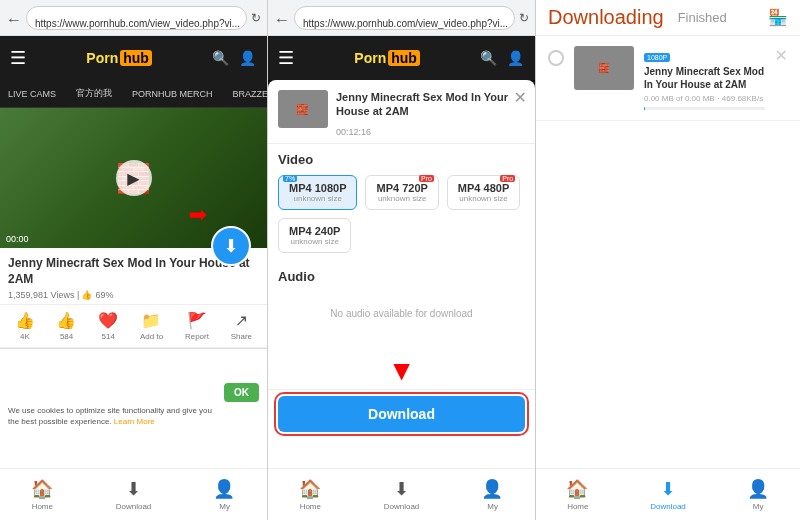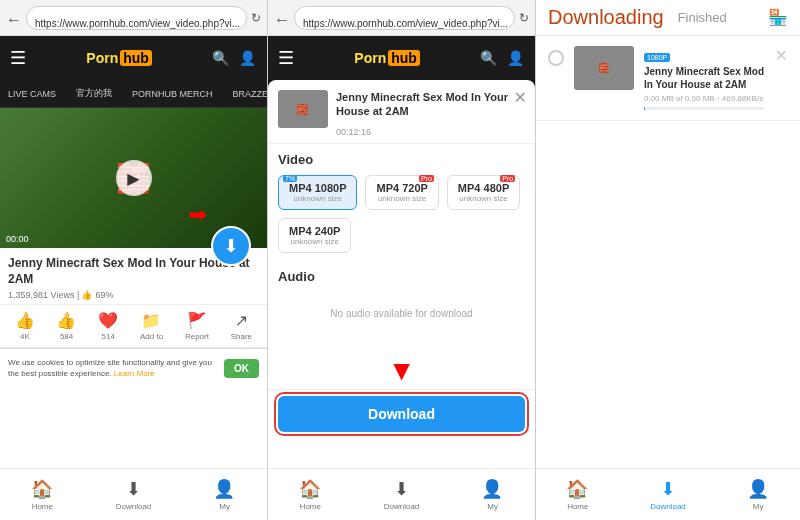--- a/index.html
+++ b/index.html
@@ -36,21 +36,21 @@
     .video-stats { font-size: 9px; color: #777; margin-top: 3px; }
 
     
     .action-bar { display: flex; align-items: center; justify-content: space-around; padding: 6px 4px; border-bottom: 1px solid #eee; }
     .action-item { display: flex; flex-direction: column; align-items: center; gap: 2px; cursor: pointer; }
     .action-item .icon { font-size: 16px; color: #555; }
     .action-item .label { font-size: 8px; color: #777; }
 
     
     .cookie-banner { background: #fff; border-top: 1px solid #ddd; padding: 8px; display: flex; align-items: center; justify-content: space-between; gap: 6px; }
-    .cookie-text { font-size: 8px; color: #555; flex: 1; line-height: 1.4; }
+    .cookie-text { font-size: 8px; color: #555; flex: 1; line-height: 1.4; margin-top: 48px; }
     .cookie-text a { color: #f90; text-decoration: none; }
     .ok-btn { background: #4caf50; color: #fff; border: none; border-radius: 4px; padding: 4px 10px; font-size: 10px; font-weight: bold; cursor: pointer; white-space: nowrap; }
 
     
     .bottom-nav { height: 52px; background: #fff; border-top: 1px solid #eee; display: flex; justify-content: space-around; align-items: center; margin-top: auto; }
     .nav-item { display: flex; flex-direction: column; align-items: center; gap: 2px; cursor: pointer; }
     .nav-item .icon { font-size: 18px; color: #555; }
     .nav-item .label { font-size: 8px; color: #777; }
     .nav-item.active .icon { color: #f90; }
 

